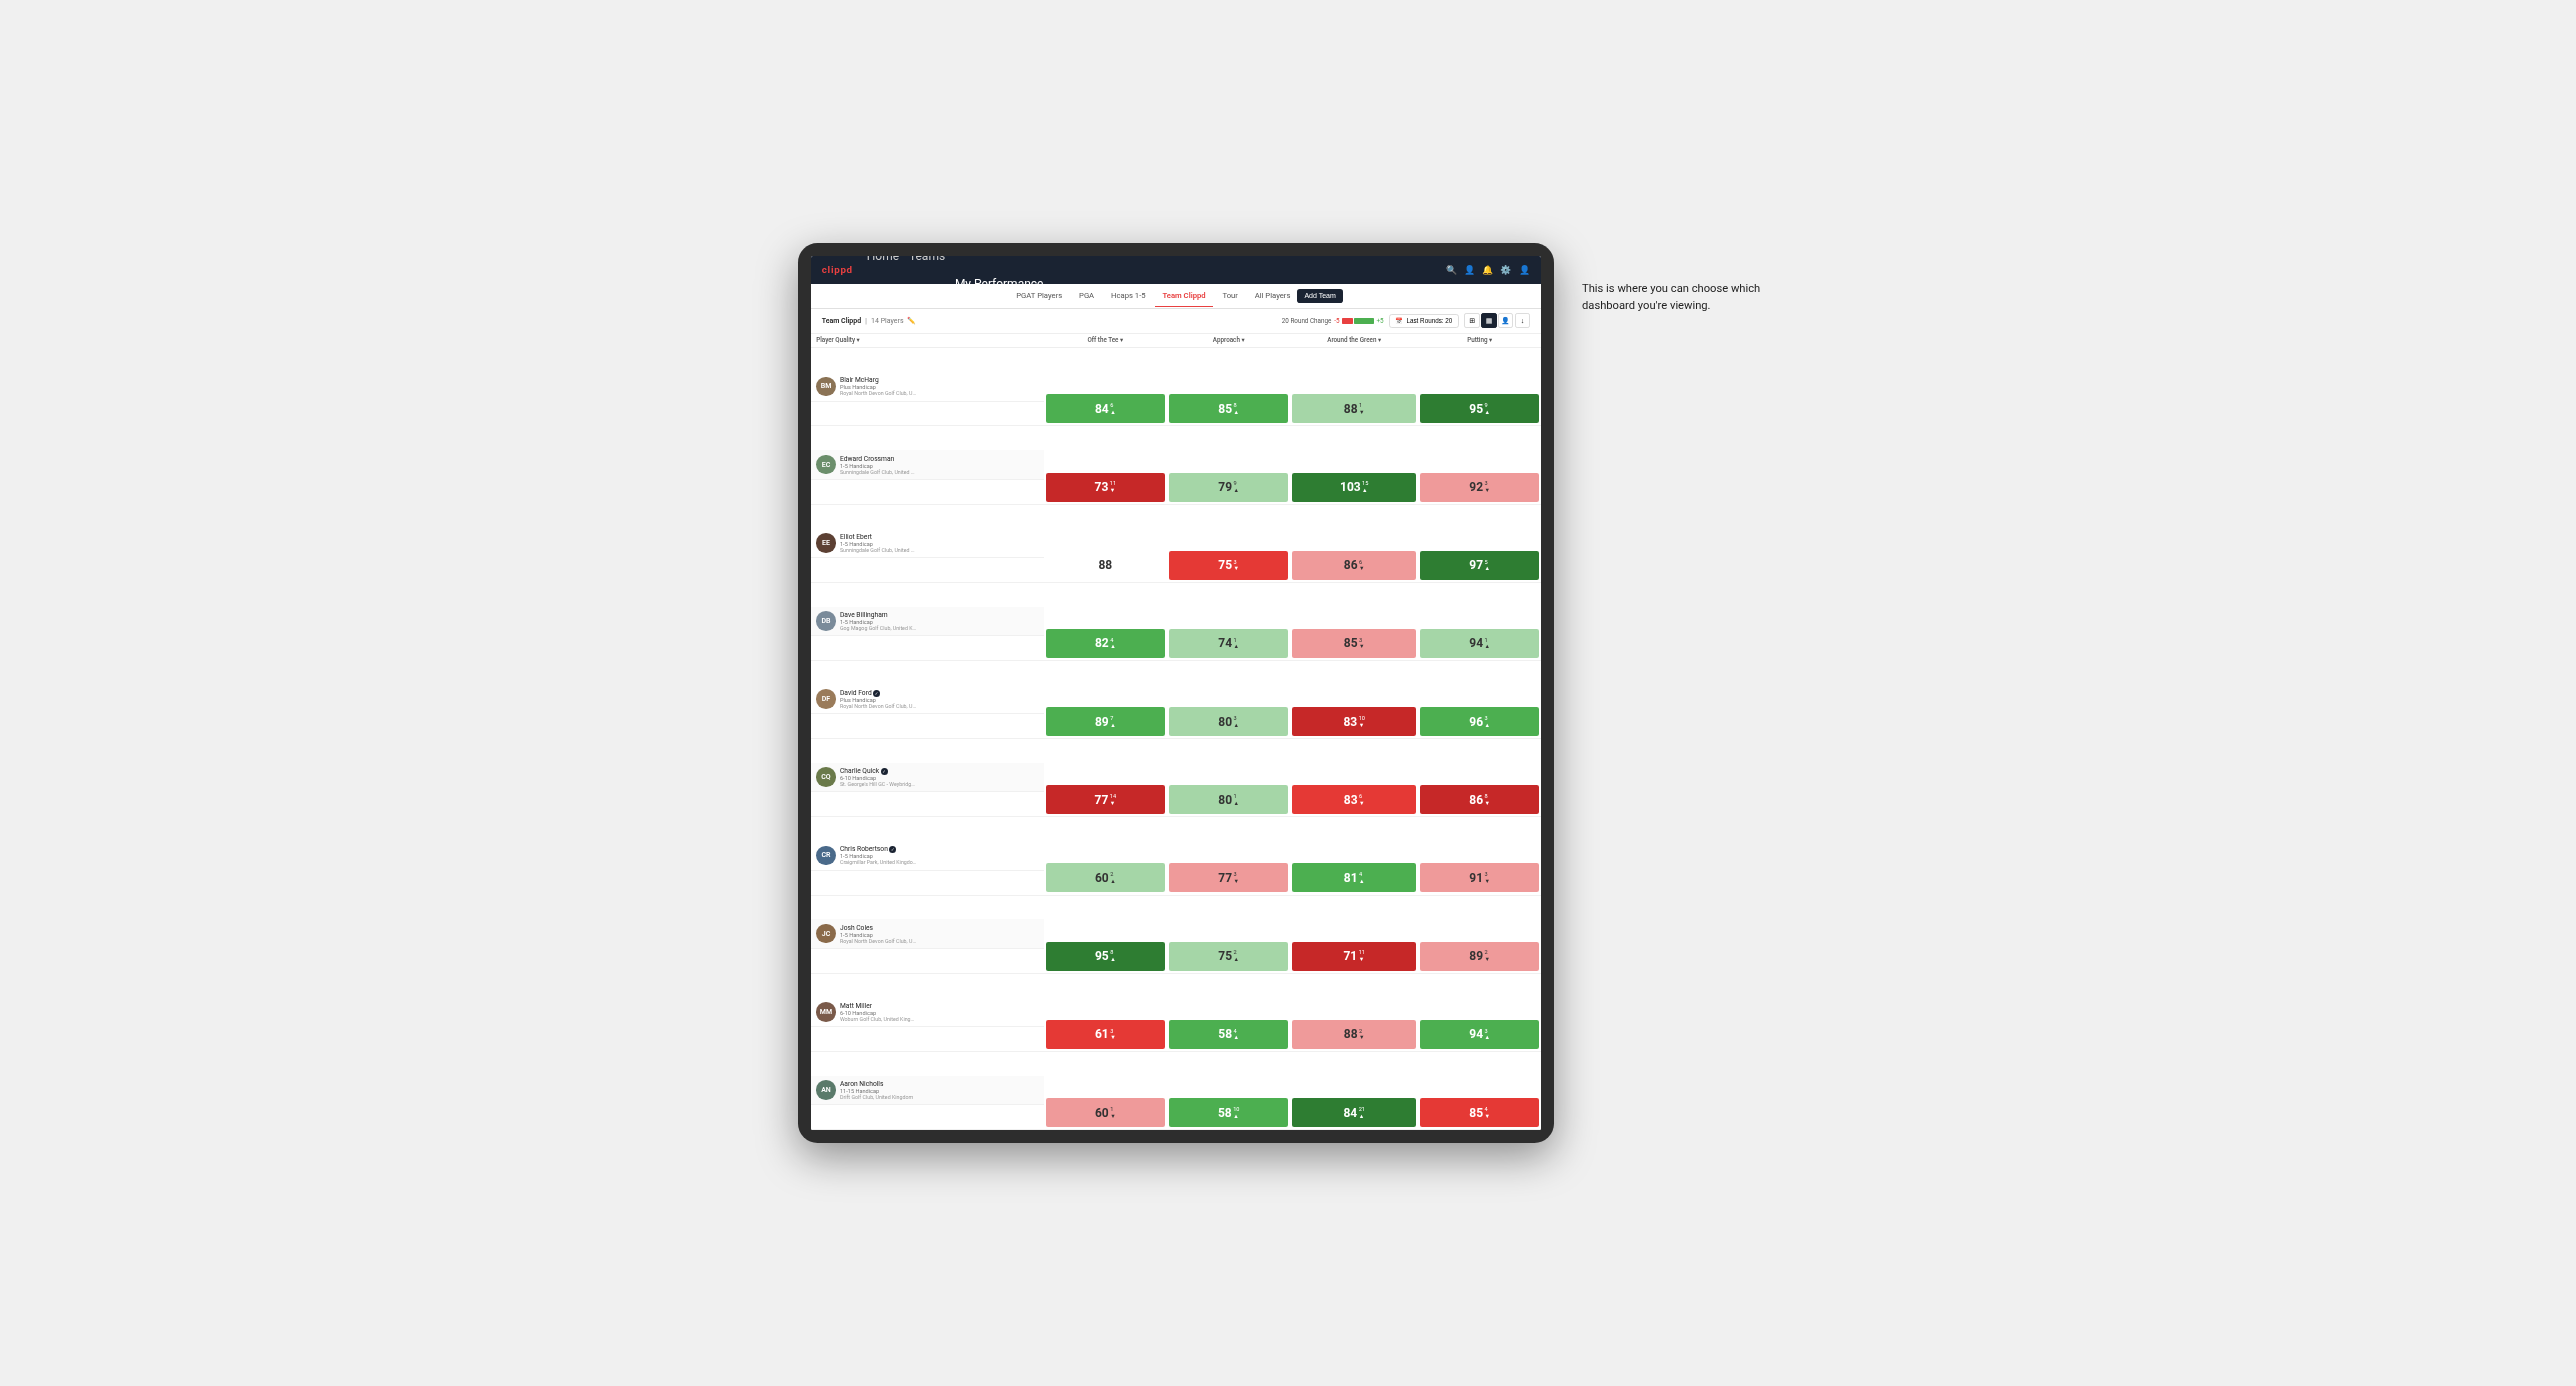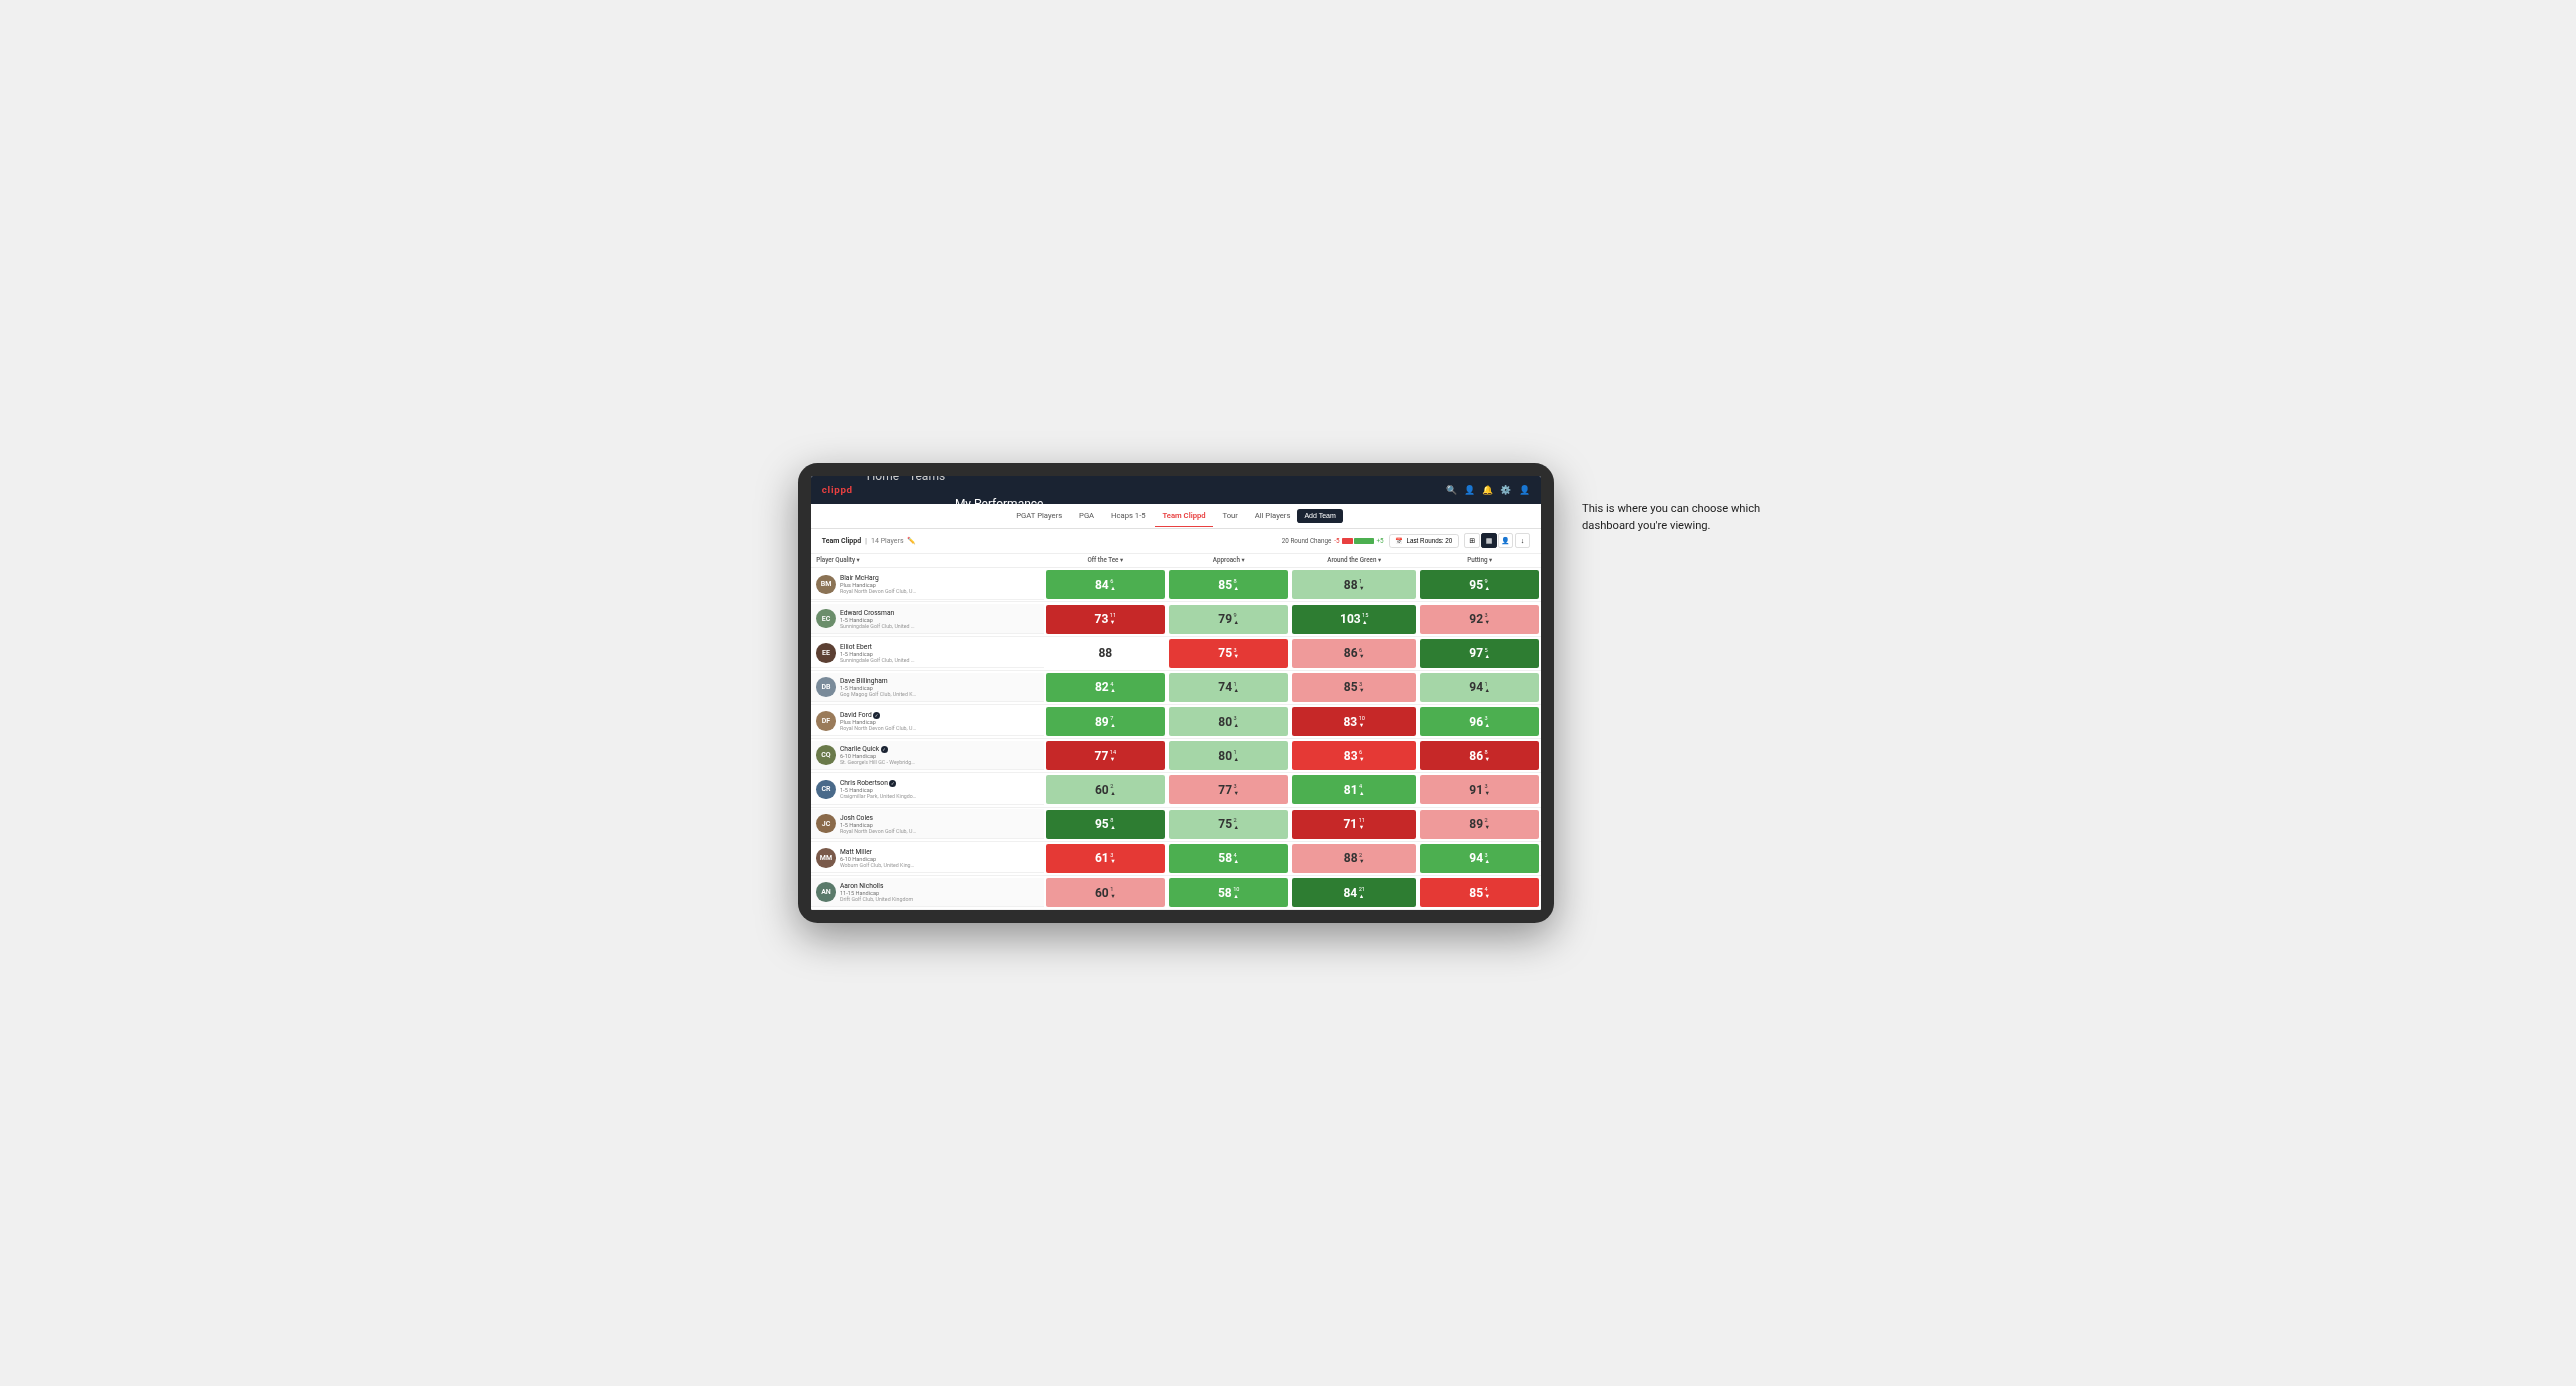--- a/index.html
+++ b/index.html
@@ -376,20 +376,21 @@
       border-bottom: 0.7px solid #f0f0f0;
     }
 
     .score-inner {
       display: flex;
       align-items: center;
       justify-content: center;
       height: 29px;
       border-radius: 2.1px;
       gap: 1.4px;
+      margin-top: 44px;
     }
 
     .big-num {
       font-size: 12px;
       font-weight: 700;
     }
 
     .small-change {
       font-size: 5.6px;
       line-height: 1.2;

